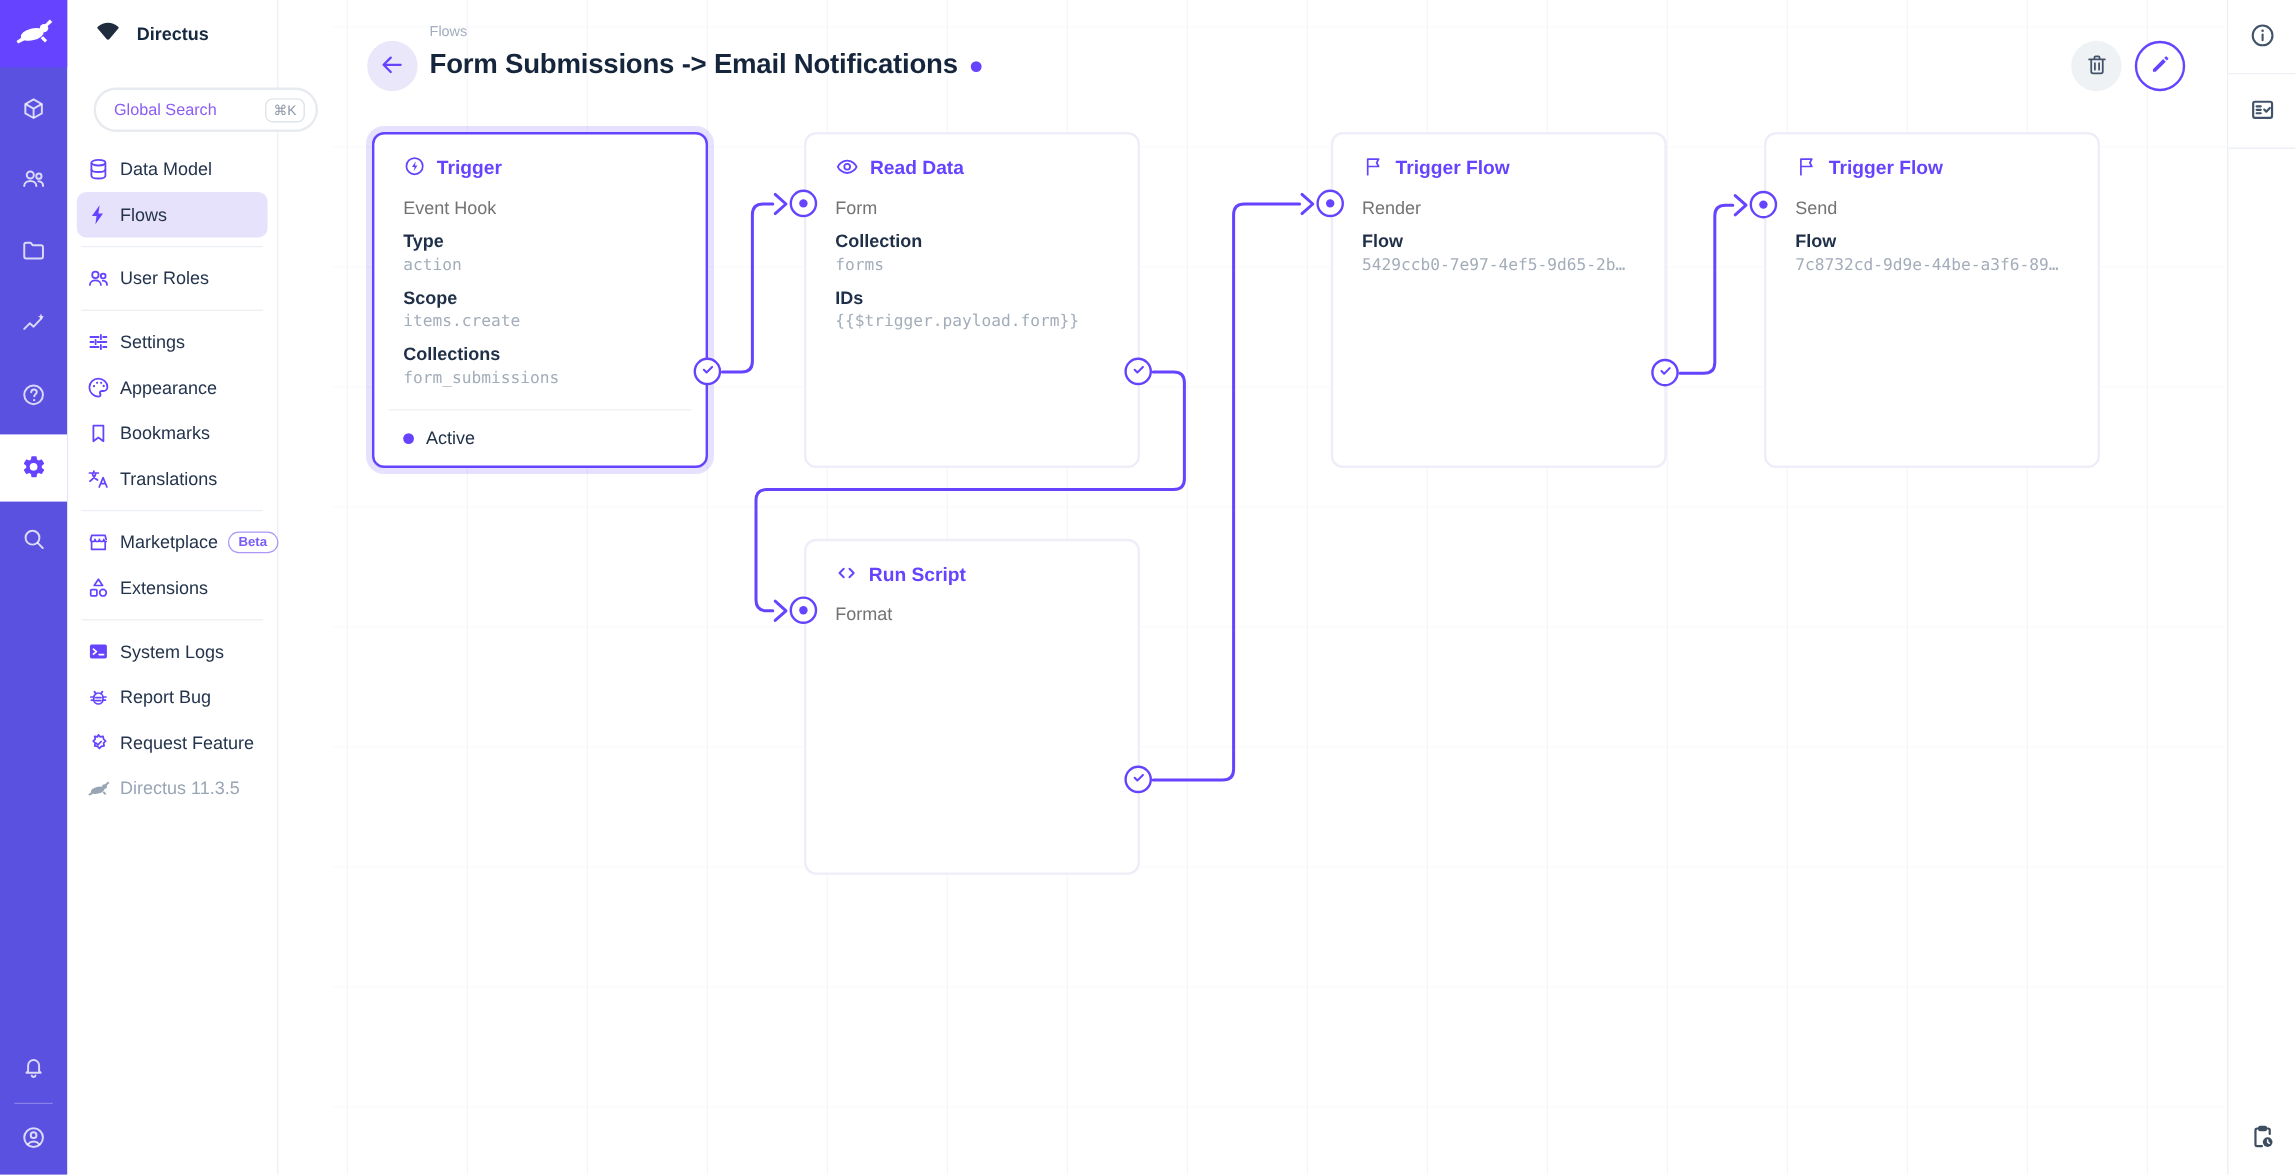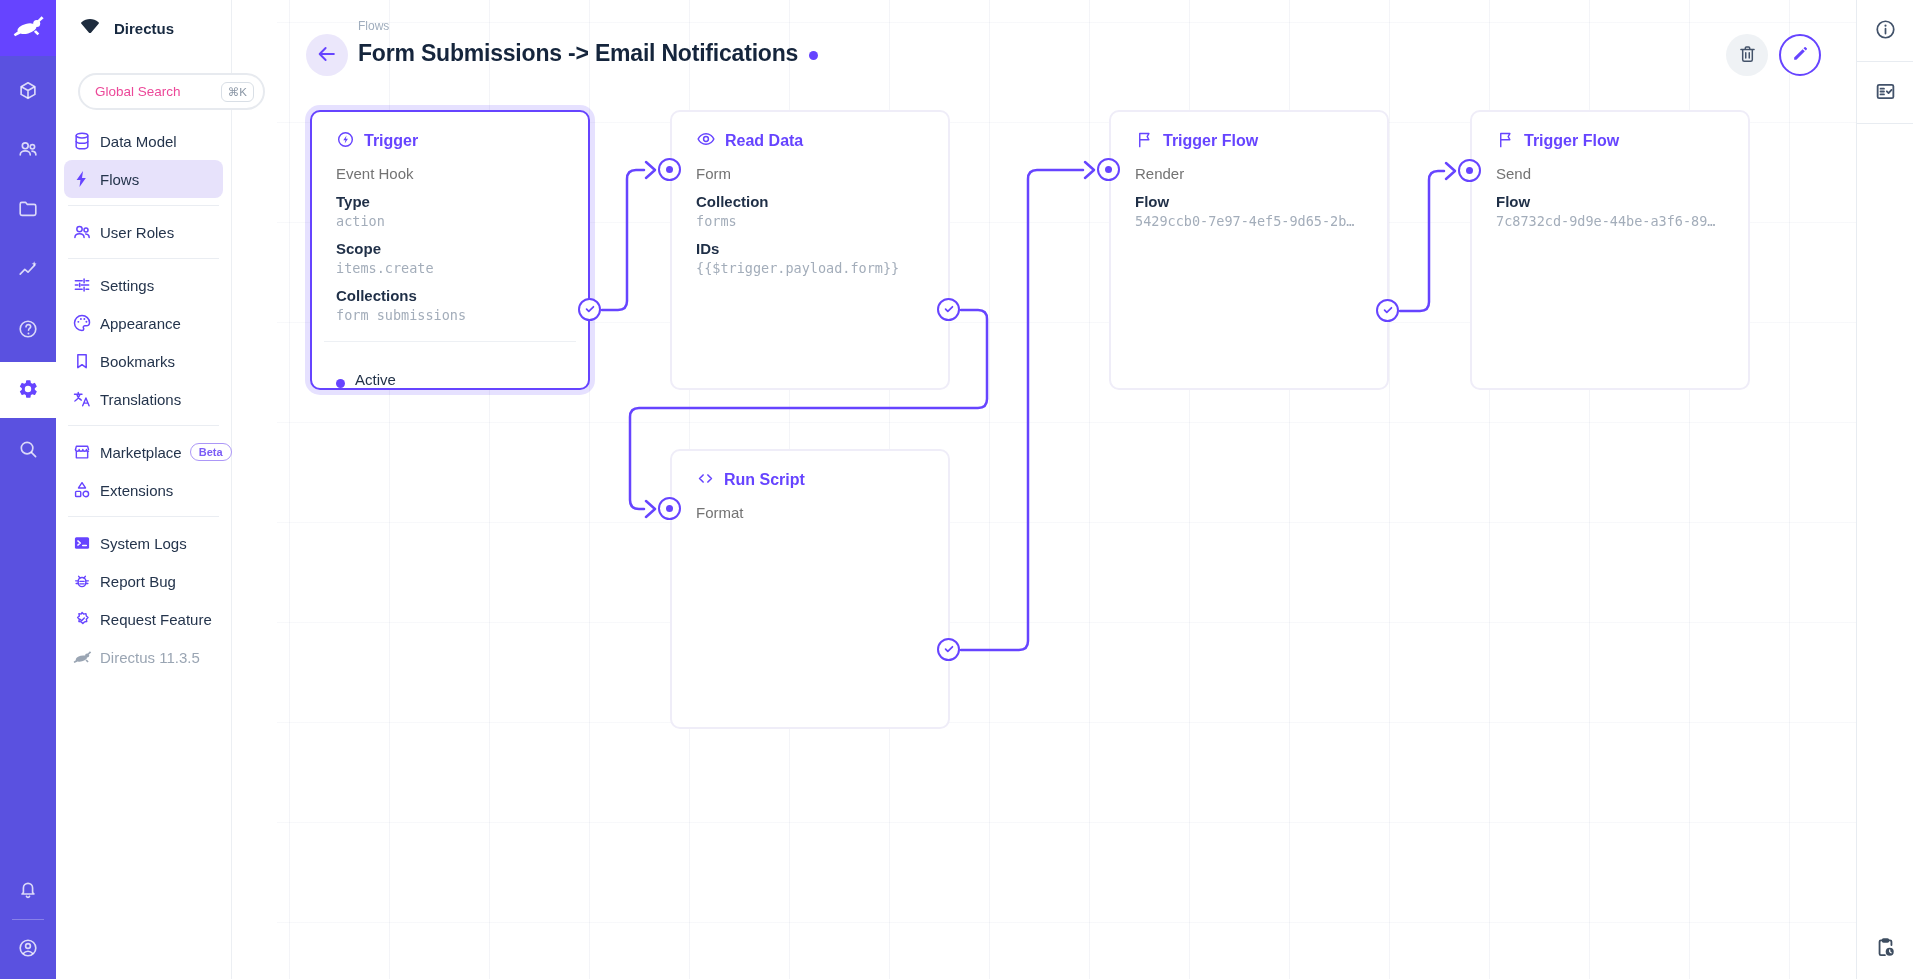--- a/index.html
+++ b/index.html
@@ -11,21 +11,21 @@
   .logo-block { position:absolute; left:0; top:0; width:56px; height:56px; background:#6644FF; display:flex; align-items:center; justify-content:center; cursor:pointer; }
   .mod-btn { position:absolute; left:0; width:56px; height:56px; display:flex; align-items:center; justify-content:center; color:rgba(255,255,255,.78); background:transparent; border:none; cursor:pointer; }
   .mod-btn.active { background:#fff; color:#6644FF; }
   .mod-divider { position:absolute; left:12px; width:32px; height:1px; background:rgba(255,255,255,.28); }
 
   
   .sidebar { position:absolute; left:56px; top:0; width:176px; height:979px; background:#fff; border-right:1px solid #ECEFF3; z-index:20; }
   .project { height:56px; display:flex; align-items:center; gap:12px; padding:0 16px 0 22px; }
   .project-name { font-size:15px; font-weight:700; color:#172940; }
   .search-box { margin:17px 12px 0 22px; width:187px; height:37px; border:2px solid #E7EAEF; border-radius:20px; display:flex; align-items:center; padding:0 9px 0 15px; cursor:pointer; background:#fff; }
-  .search-ph { font-size:13.5px; color:#ec4899; flex:1; white-space:nowrap; overflow:hidden; }
+  .search-ph { font-size:13.5px; color:#8b5cf6; flex:1; white-space:nowrap; overflow:hidden; }
   .kbd-chip { font-size:11.5px; color:#8B97A6; border:1px solid #D9DFE6; border-radius:6px; padding:2px 6px; background:#fff; }
   .nav { margin-top:12px; }
   .nav-item { height:38px; display:flex; align-items:center; gap:8px; padding:0 10px 0 16px; font-size:15px; font-weight:500; color:#24344C; cursor:pointer; position:relative; }
   .nav-item .ni { width:20px; height:20px; flex:0 0 20px; color:#6644FF; display:flex; align-items:center; justify-content:center; }
   .nav-item.active { background:#E7E2FB; border-radius:8px; margin:0 8px; padding-left:8px; }
   .nav-item.dim { color:#9AA5B3; cursor:default; }
   .nav-item.dim .ni { color:#9AA5B3; }
   .nav-divider { height:1px; background:#EAEDF2; margin:7px 12px; }
   .beta-badge { margin-left:auto; font-size:11px; font-weight:600; color:#7B5CF6; border:1.5px solid #AC97F7; border-radius:10px; padding:2px 8px; }
 
@@ -47,21 +47,21 @@
 
   
   .panel { position:absolute; width:280px; height:280px; background:#fff; border:2px solid #EFEDF8; border-radius:10px; padding:18px 24px; z-index:2; cursor:pointer; }
   .panel.selected { border-color:#6644FF; box-shadow:0 0 0 5px rgba(102,68,255,.16); }
   .p-head { display:flex; align-items:center; gap:9px; height:22px; color:#6644FF; }
   .p-title { font-size:16px; font-weight:700; color:#6644FF; }
   .p-name { margin-top:13px; font-size:15px; color:#737373; }
   .p-label { margin-top:11px; font-size:15px; font-weight:700; color:#1F2F47; }
   .p-value { margin-top:3px; font-family:"DejaVu Sans Mono","Liberation Mono",monospace; font-size:13.5px; color:#A3ADBA; white-space:nowrap; overflow:hidden; }
   .p-footline { position:absolute; left:12px; right:12px; bottom:46px; height:1px; background:#EDF0F4; }
-  .p-footer { position:absolute; left:0; right:0; bottom:0; height:46px; display:flex; align-items:flex-end; gap:10px; padding:0 24px; }
+  .p-footer { position:absolute; left:0; right:0; bottom:0; height:46px; display:flex; align-items:center; gap:10px; padding:0 24px; }
   .p-footer .st-dot { width:9px; height:9px; border-radius:50%; background:#6644FF; }
   .p-footer .st-txt { font-size:15px; color:#223249; }
 
   .wires { position:absolute; left:0; top:0; width:1579px; height:979px; z-index:1; pointer-events:none; }
 
   .conn { position:absolute; width:23px; height:23px; border-radius:50%; background:#fff; border:2.5px solid #6644FF; display:flex; align-items:center; justify-content:center; z-index:3; cursor:pointer; }
   .conn .c-dot { width:7px; height:7px; border-radius:50%; background:#6644FF; }
   .conn .c-check { color:#6644FF; }
 
   

